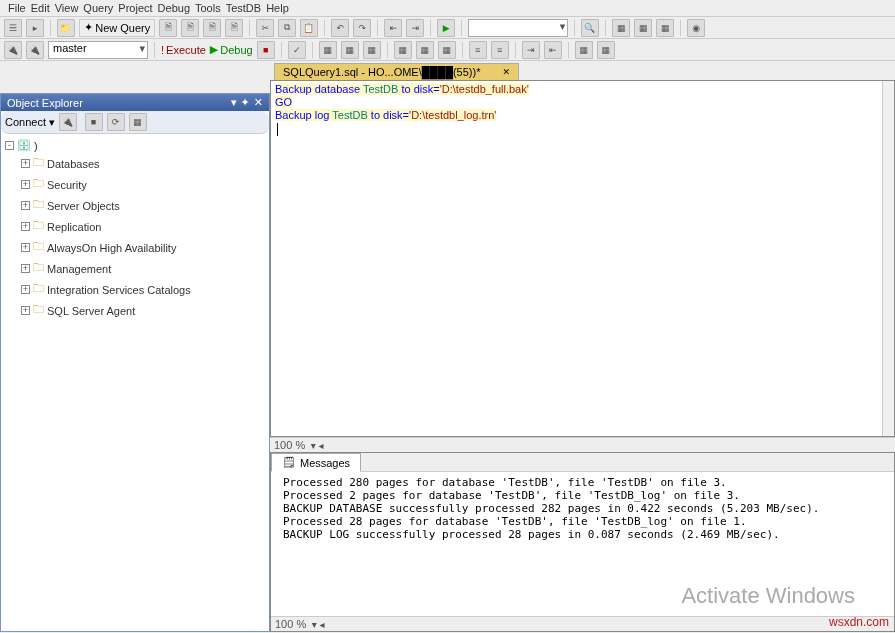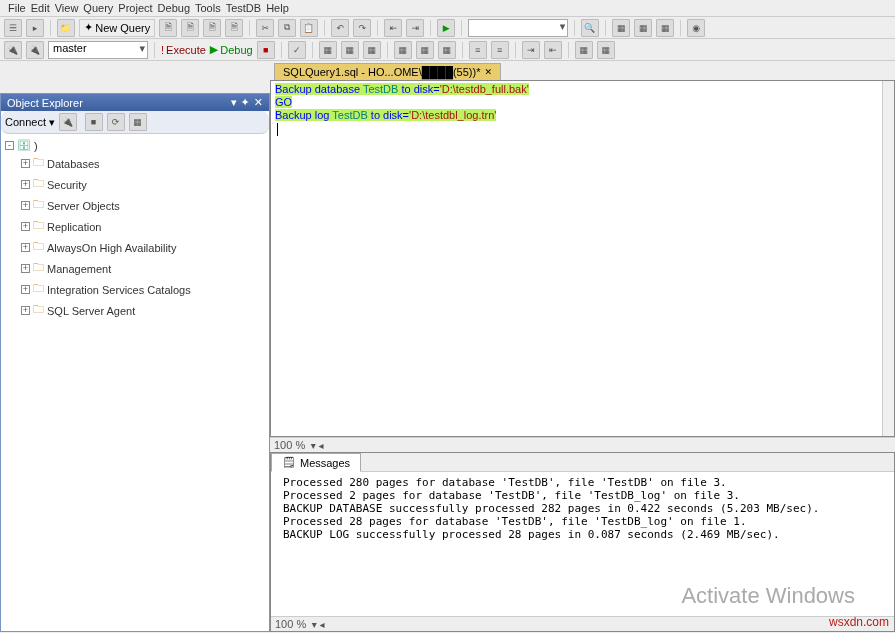--- a/index.html
+++ b/index.html
@@ -17,28 +17,28 @@
 .panel-header .pins { display:flex; gap:4px; font-size:9px; }
 .obj-explorer { width:270px;margin-top:32px; }
 .connect-bar { background:#e8ecf4; padding:2px 4px; display:flex; gap:4px; align-items:center; border-bottom:1px solid #ccc;border-radius:8px; }
 .tree { padding:4px; overflow:auto; flex:1; color:#333; }
 .tree ul { list-style:none; padding-left:16px; }
 .tree li { padding:1px 0; white-space:nowrap; display:flex; align-items:center; gap:3px; }
 .tree-folder { color:#b8860b; }
 .tree-exp { color:#555; font-size:9px; width:9px; display:inline-block; text-align:center; border:1px solid #888; line-height:7px; height:9px;}
 .right { flex:1; display:flex; flex-direction:column; background:#eee; }
 .tab-row { display:flex; background:#eee; padding-top:2px; padding-left:4px; }
-.tab { background:#e8cc6e; padding:2px 8px; border:1px solid #aaa; border-bottom:none; font-size:11px; display:flex; gap:4px; align-items:center; }
+.tab { background:#e8cc6e; padding:2px 8px; border:1px solid #aaa; border-bottom:none; font-size:11px; display:flex; gap:22px; align-items:center; }
 .tab .x { font-size:9px; }
 .editor { background:#fff; flex:2; position:relative; border:1px solid #888; overflow:hidden; }
 .editor-text { font-family:Consolas,monospace; font-size:11px; padding:2px 4px; white-space:pre; color:#000;}
 .editor-text .kw { color:#0000ff; }
 .editor-text .str { color:#a31515; }
 .editor-text .id { color:#008080; }
-.editor-text .hl { background:#bef264;margin-top:16px; }
+.editor-text .hl { background:#fef9c3;margin-top:16px; }
 .caret { border-left:1px solid #000; margin-left:2px; display:inline-block; height:13px; vertical-align:middle;}
 .zoom-row { background:#eee; padding:1px 4px; font-size:10px; color:#555; border-top:1px solid #ccc; }
 .messages { background:#fff; flex:1; border:1px solid #888; display:flex; flex-direction:column; }
 .msg-tab-row { display:flex; border-bottom:1px solid #ccc; background:#eee; }
 .msg-tab { padding:2px 10px; background:#fff; border:1px solid #aaa; border-bottom:1px solid #fff; margin-bottom:-1px; font-size:11px; display:flex; gap:4px; align-items:center; }
 .msg-body { font-family:Consolas,monospace; font-size:11px; padding:4px 12px; white-space:pre; color:#000; flex:1; overflow:auto;}
 .watermark { position:absolute; bottom:24px; right:40px; color:#aaa; font-size:22px; font-weight:300; }
 .wsxdn { position:absolute; bottom:4px; right:6px; font-size:12px; color:#b91c1c; }
 .scrollbar-indicator { position:absolute; top:0; right:0; width:12px; height:100%; background:#f0f0f0; border-left:1px solid #ccc;}
 .execute-btn { color:#8b0000; display:flex; align-items:center; gap:2px;}

